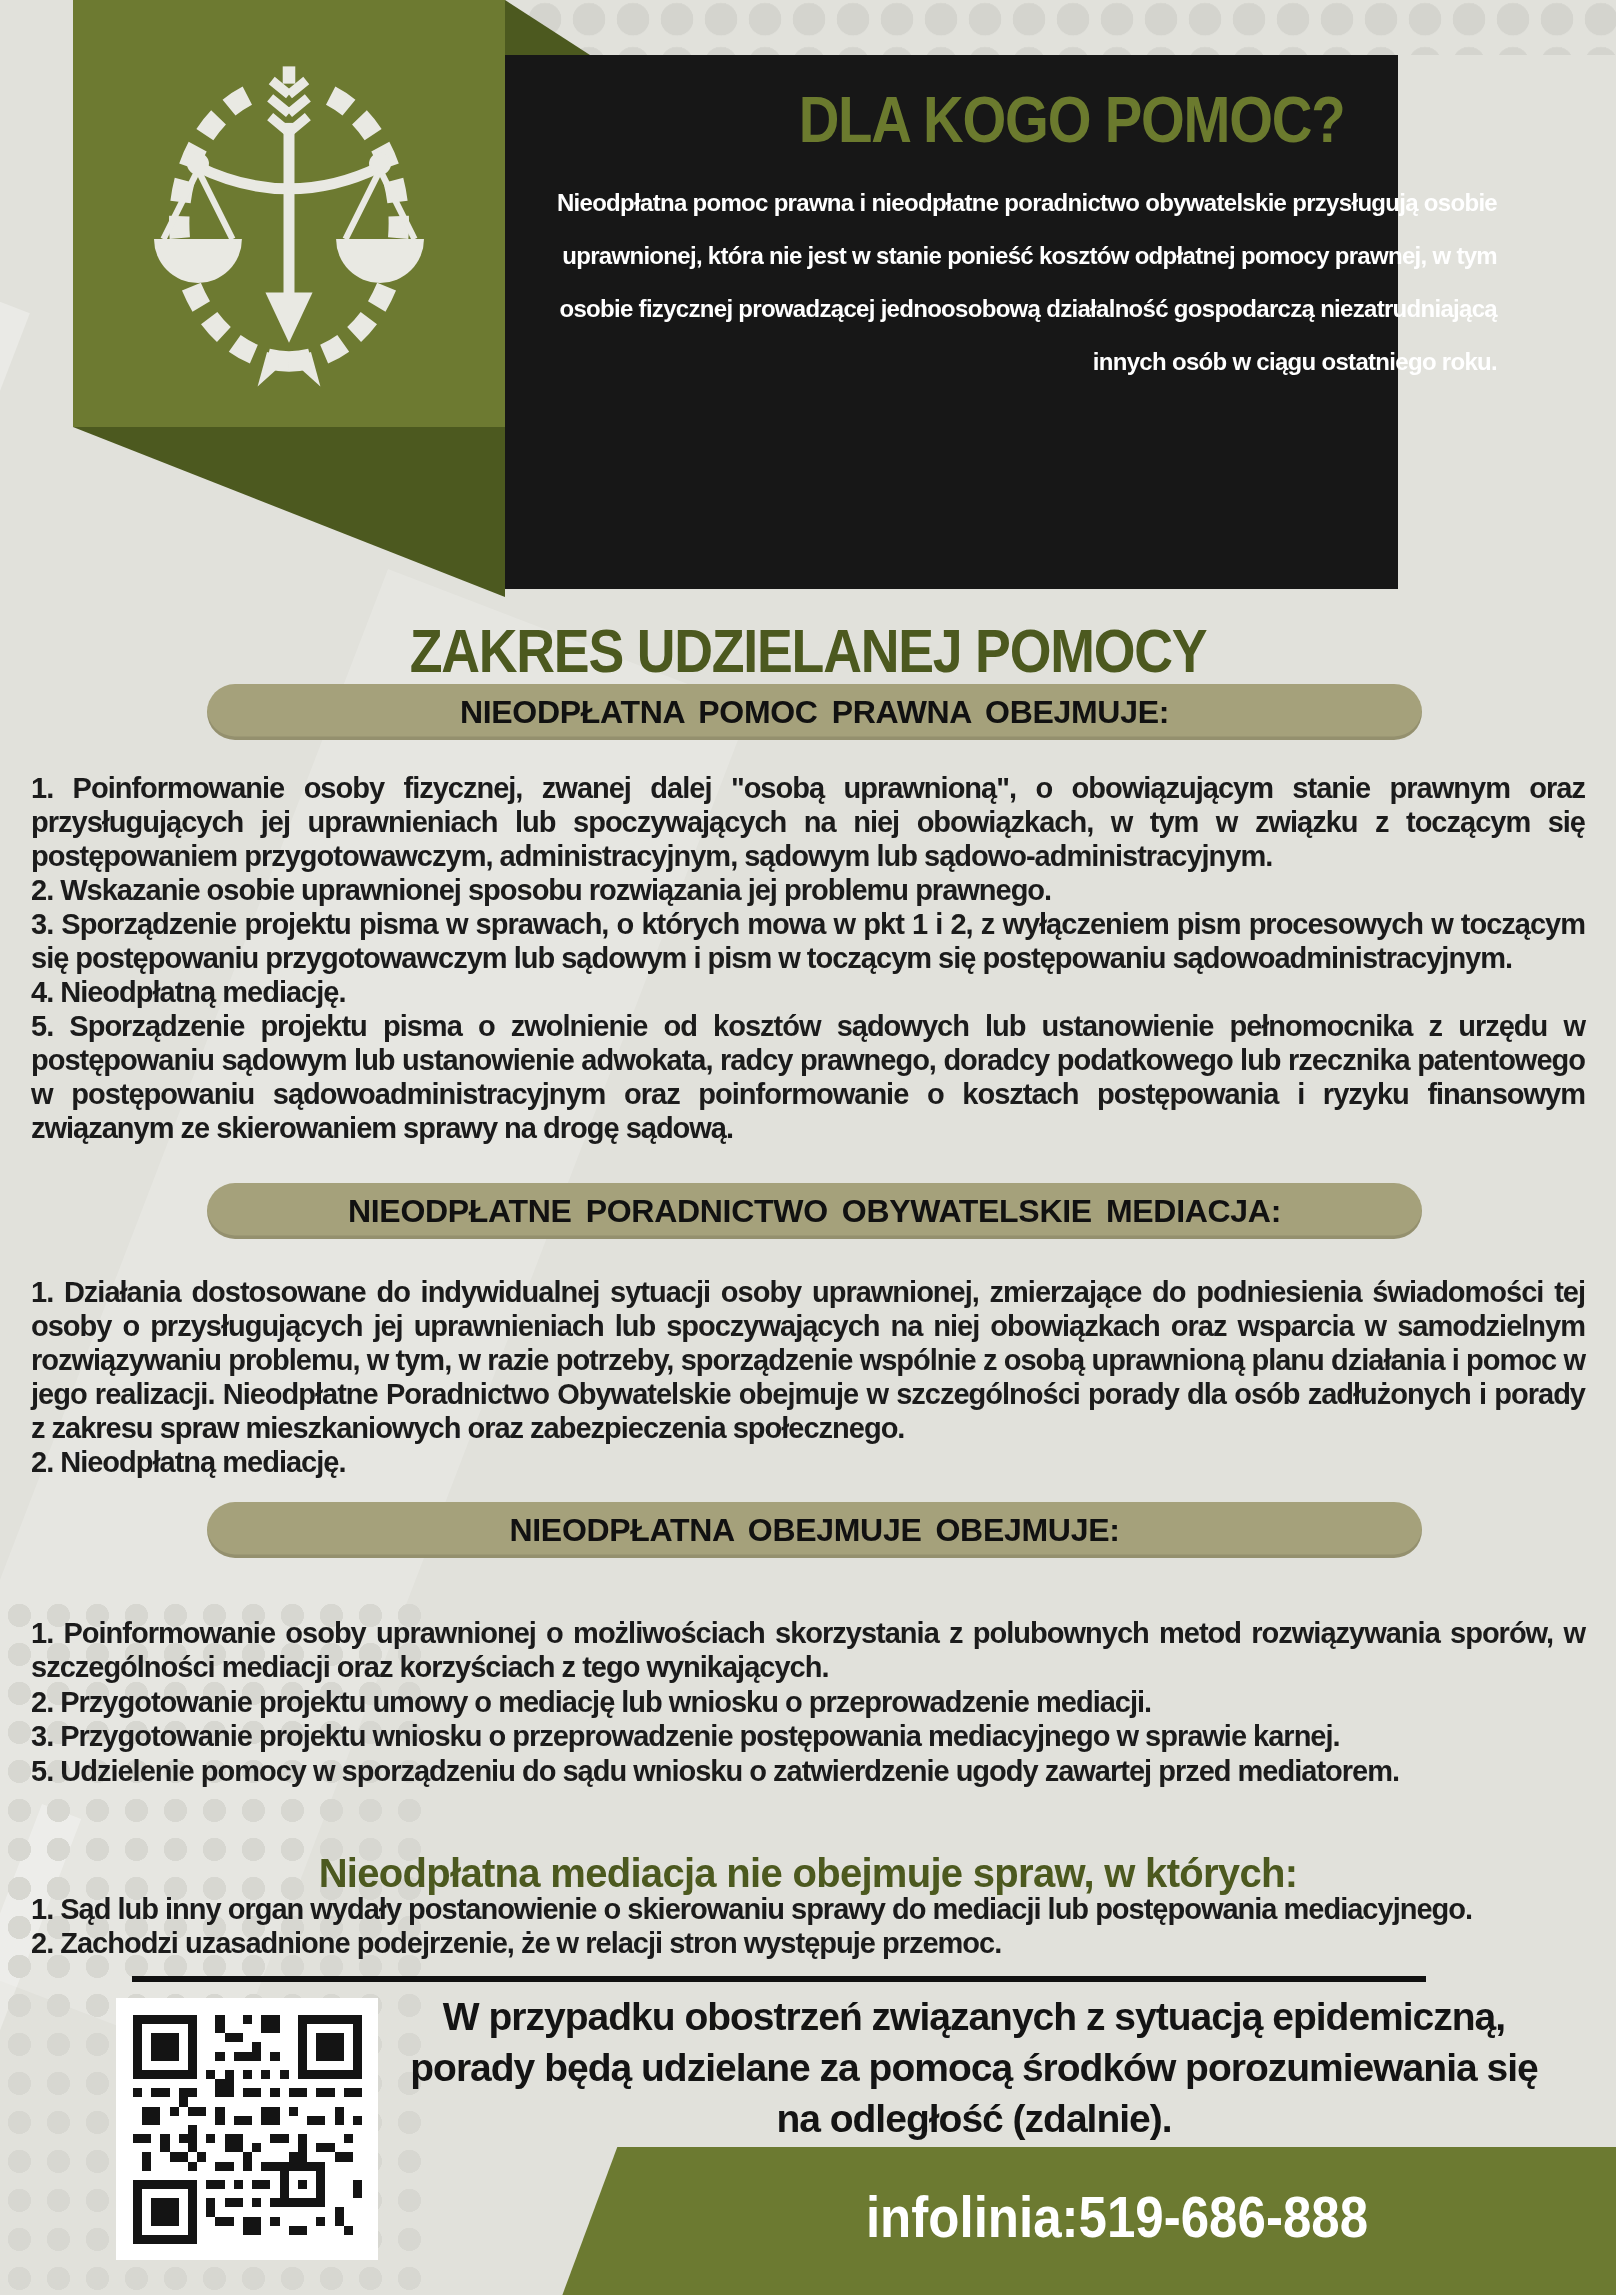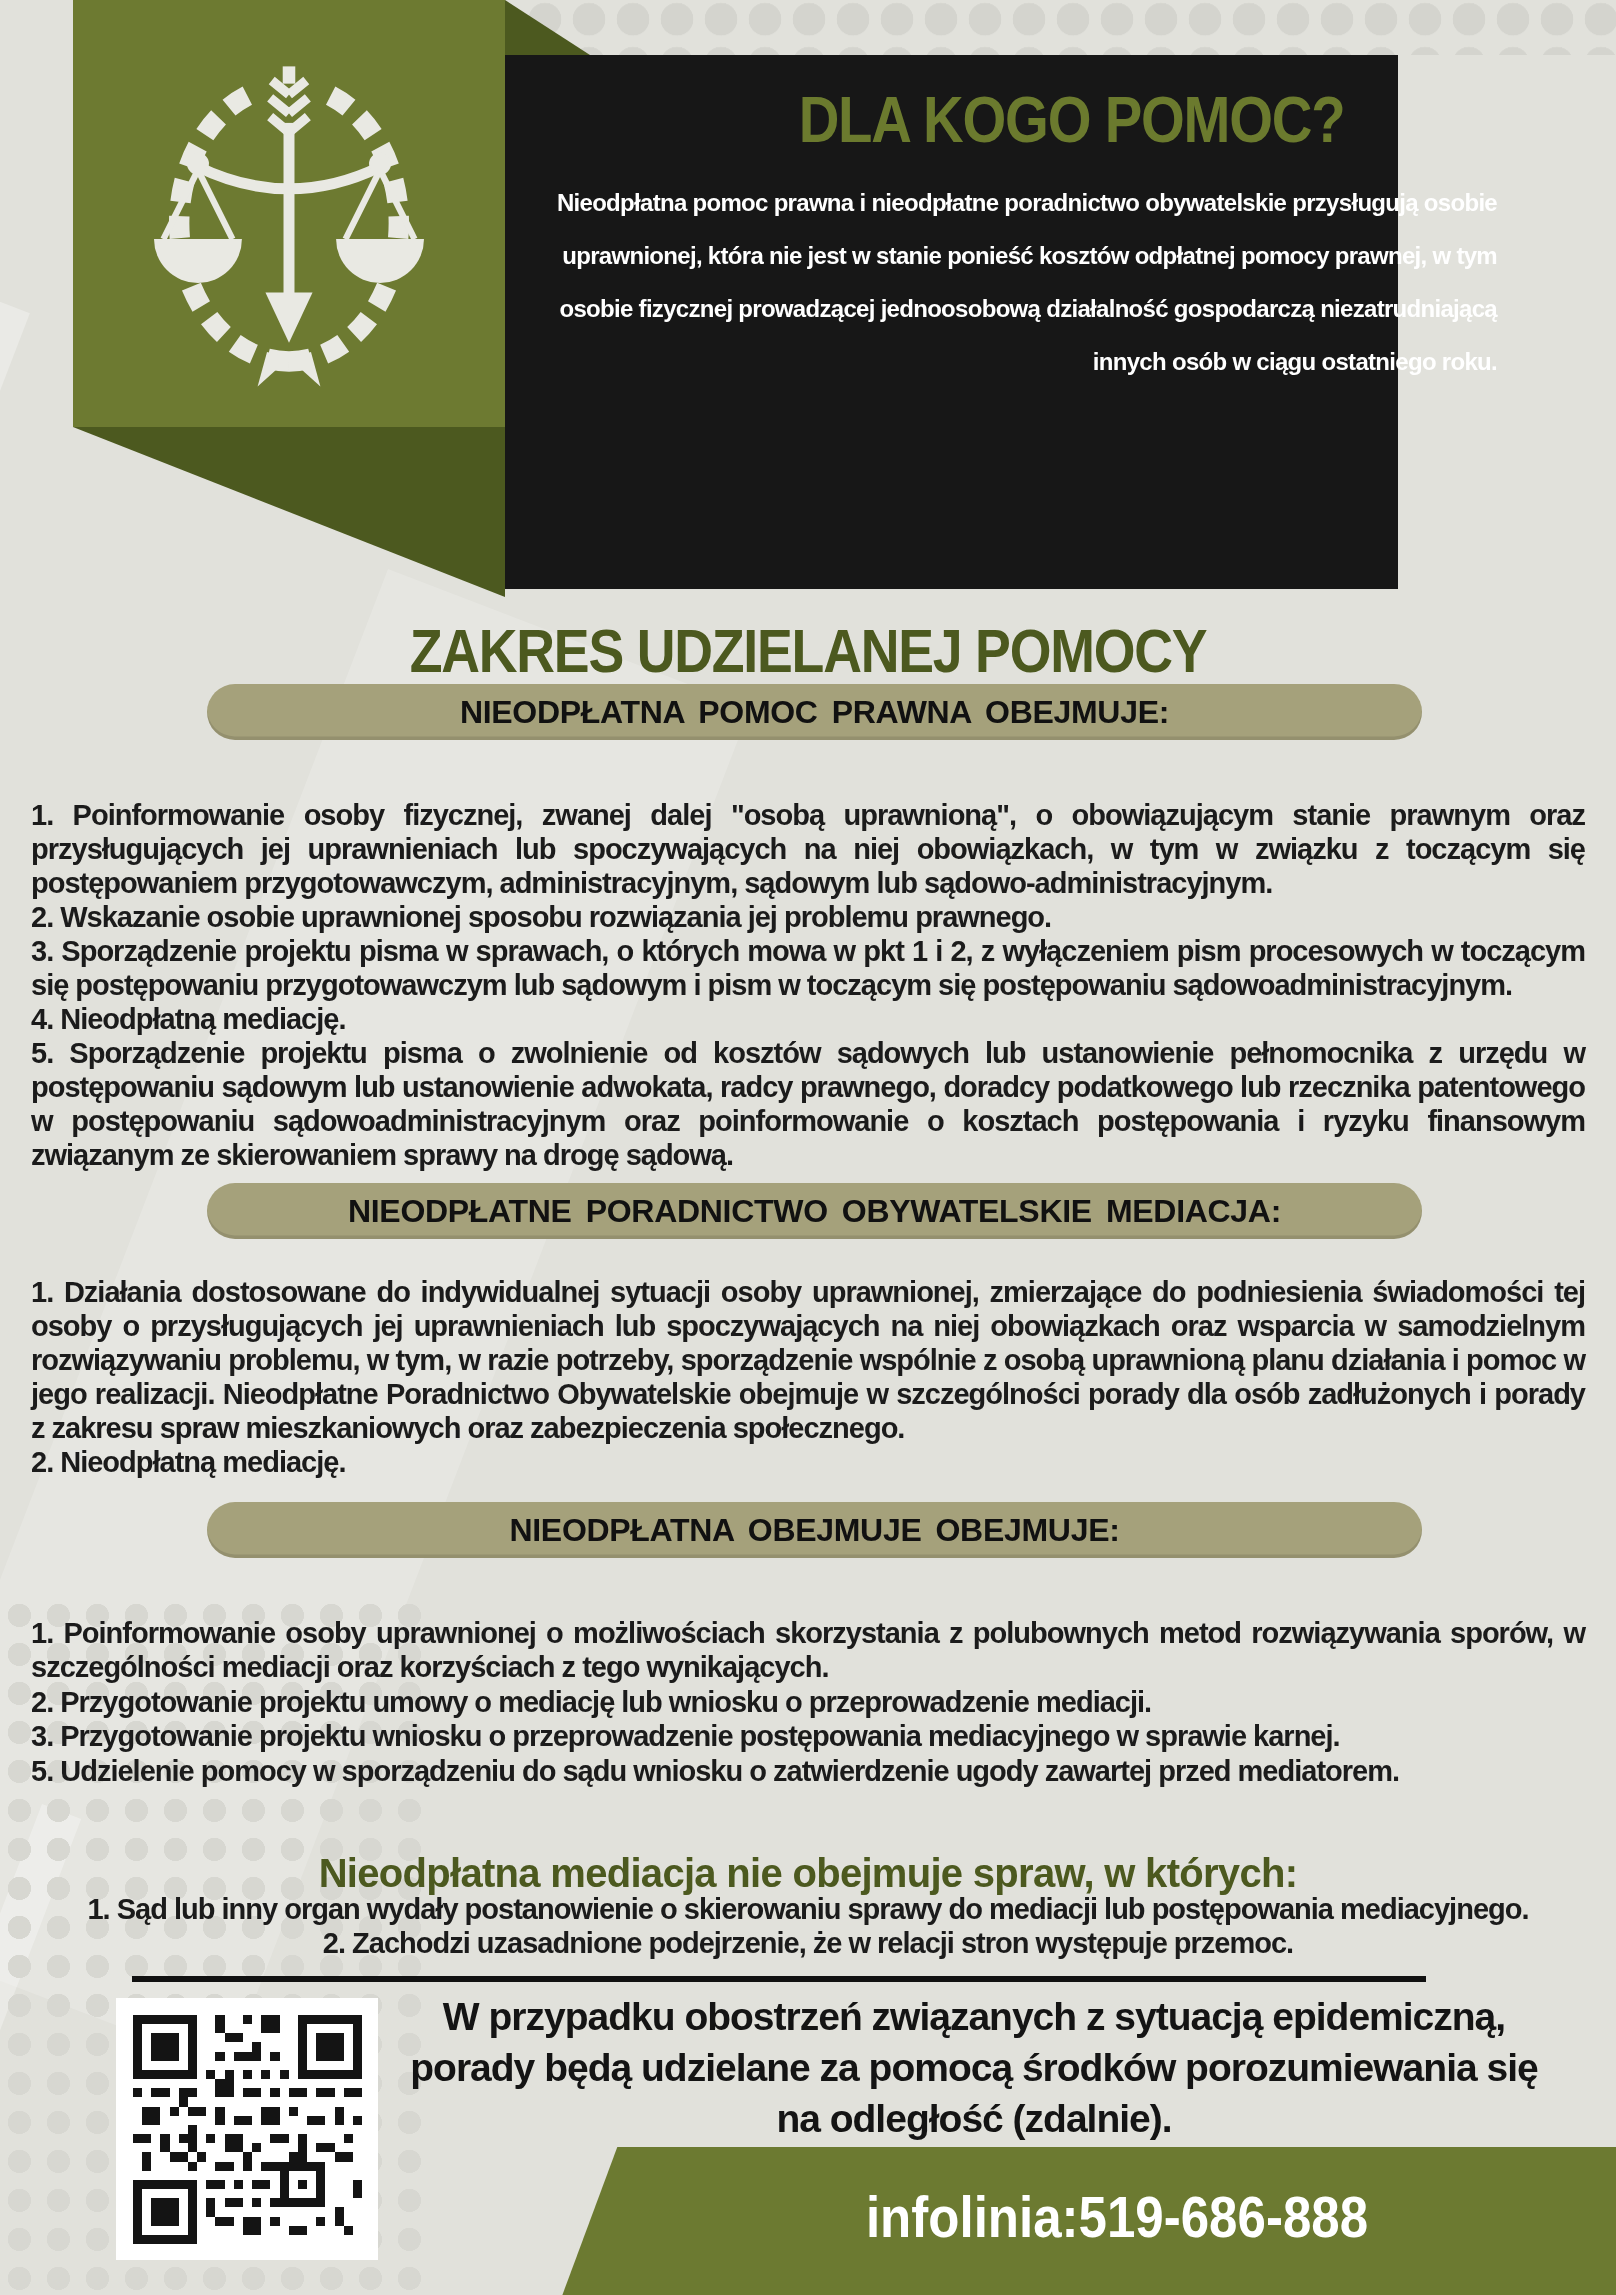--- a/index.html
+++ b/index.html
@@ -77,32 +77,32 @@
   }
   .pill.p1{top:684px;}
   .pill.p2{top:1183px;}
   .pill.p3{top:1502px;}
   .list{
     position:absolute;left:31px;width:1554px;
     font-size:29px;font-weight:bold;letter-spacing:-1px;
     line-height:34px;color:#1b1b1b;
   }
   .list p{margin:0;text-align:justify;}
-  .list.l1{top:771px;margin-top:27px;}
+  .list.l1{top:771px;}
   .list.l2{top:1275px;}
   .list.l3{top:1616px;}
   .list.l3 p{margin-bottom:0.7px;}
   .excl-heading{
     position:absolute;left:0;top:1851px;width:100%;
     text-align:center;
     font-size:40px;font-weight:bold;letter-spacing:-0.7px;
     color:#4c591f;
   }
   .excl-list{top:1892px;}
-  .excl-list p{text-align:center;}
+  .excl-list p{text-align:left;}
   .separator{
     position:absolute;left:132px;top:1976px;width:1294px;height:5.5px;
     background:#111111;
   }
   
   .qr-box{
     position:absolute;left:116px;top:1998px;width:262px;height:262px;
     background:#ffffff;
     display:flex;align-items:center;justify-content:center;
   }

